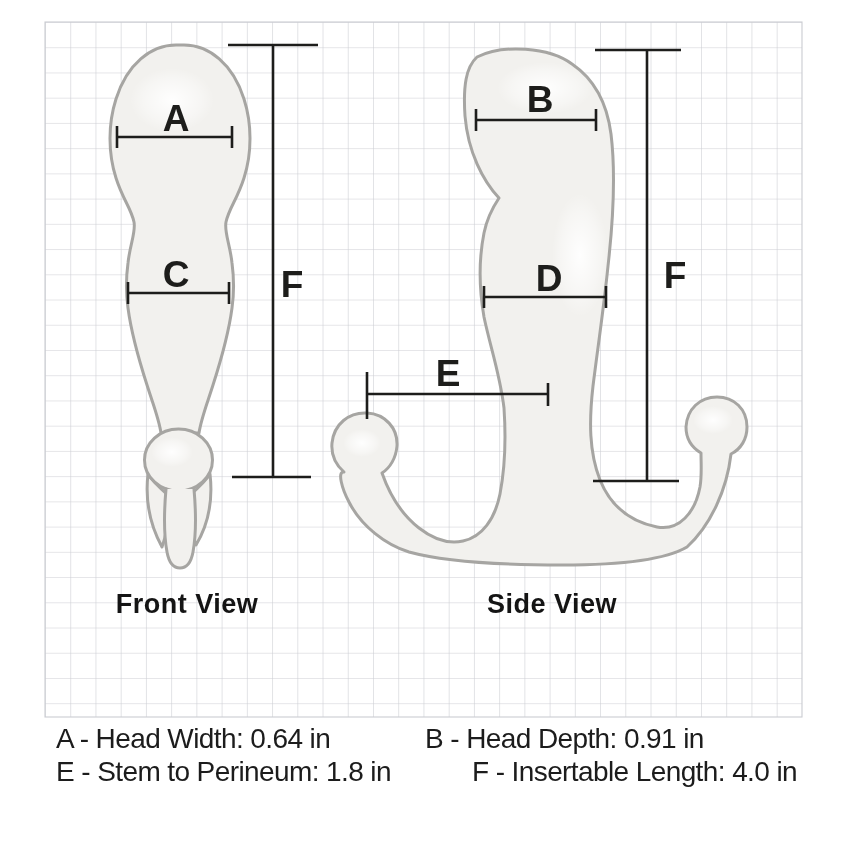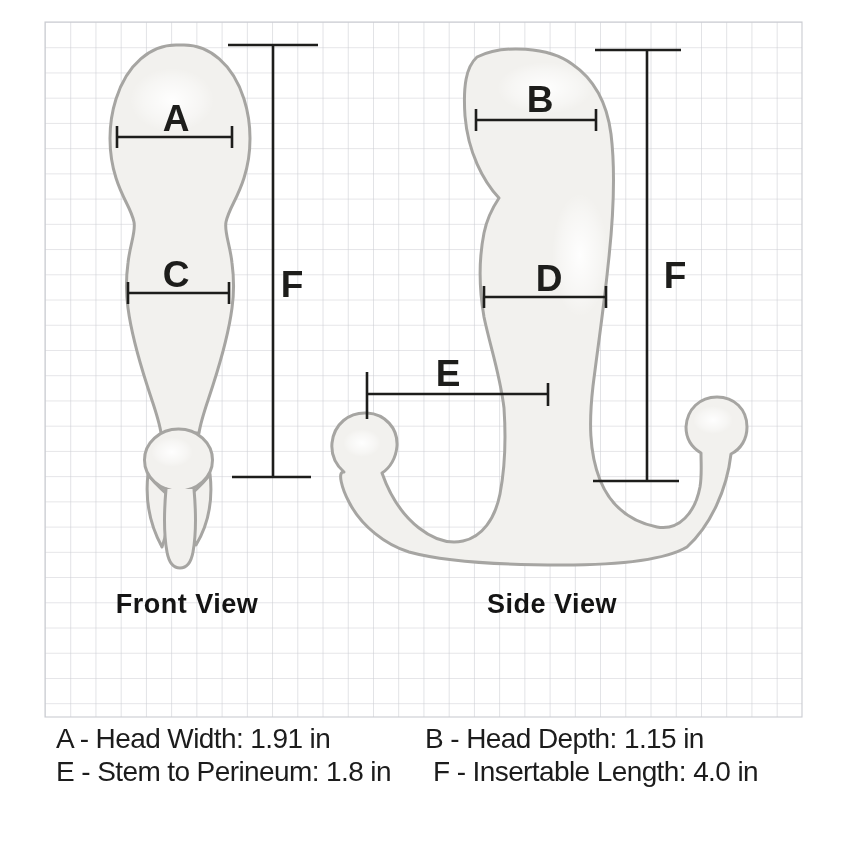--- a/index.html
+++ b/index.html
@@ -53,21 +53,21 @@
     width: 760px;
     display: grid;
     grid-template-columns: 369px auto;
     grid-auto-rows: 33px;
     align-items: center;
     font-size: 28px;
     letter-spacing: -0.6px;
     color: #1c1c1c;
     white-space: nowrap;
   }
-  .legend .item-f { padding-left: 8px; }
+  .legend .item-f { padding-left: 8px; margin-left: 39px; }
 </style>
 </head>
 <body>
 
 <div class="stage">
 
   <svg width="850" height="718" viewBox="0 0 850 718">
     <defs>
       <pattern id="grid" width="25.23" height="25.23" patternUnits="userSpaceOnUse" x="45" y="22">
         <path d="M 25.23 0 L 0 0 0 25.23" fill="none" stroke="#cbccd2" stroke-width="1.1"></path>
@@ -174,19 +174,19 @@
     <g>
       <path class="dim" d="M 647,50 V 481 M 595,50 H 681 M 593,481 H 679"></path>
       <text class="dim-label" x="675" y="288">F</text>
     </g>
 
     <text class="caption" x="187" y="613">Front View</text>
     <text class="caption" x="552" y="613">Side View</text>
   </svg>
 
   <div class="legend">
-    <div>A - Head Width: 1.91 in</div>
-    <div>B - Head Depth: 1.15 in</div>
+    <div>A - Head Width: 0.64 in</div>
+    <div>B - Head Depth: 0.91 in</div>
     <div>E - Stem to Perineum: 1.8 in</div>
     <div class="item-f">F - Insertable Length: 4.0 in</div>
   </div>
 
 </div>
 
 </body></html>

